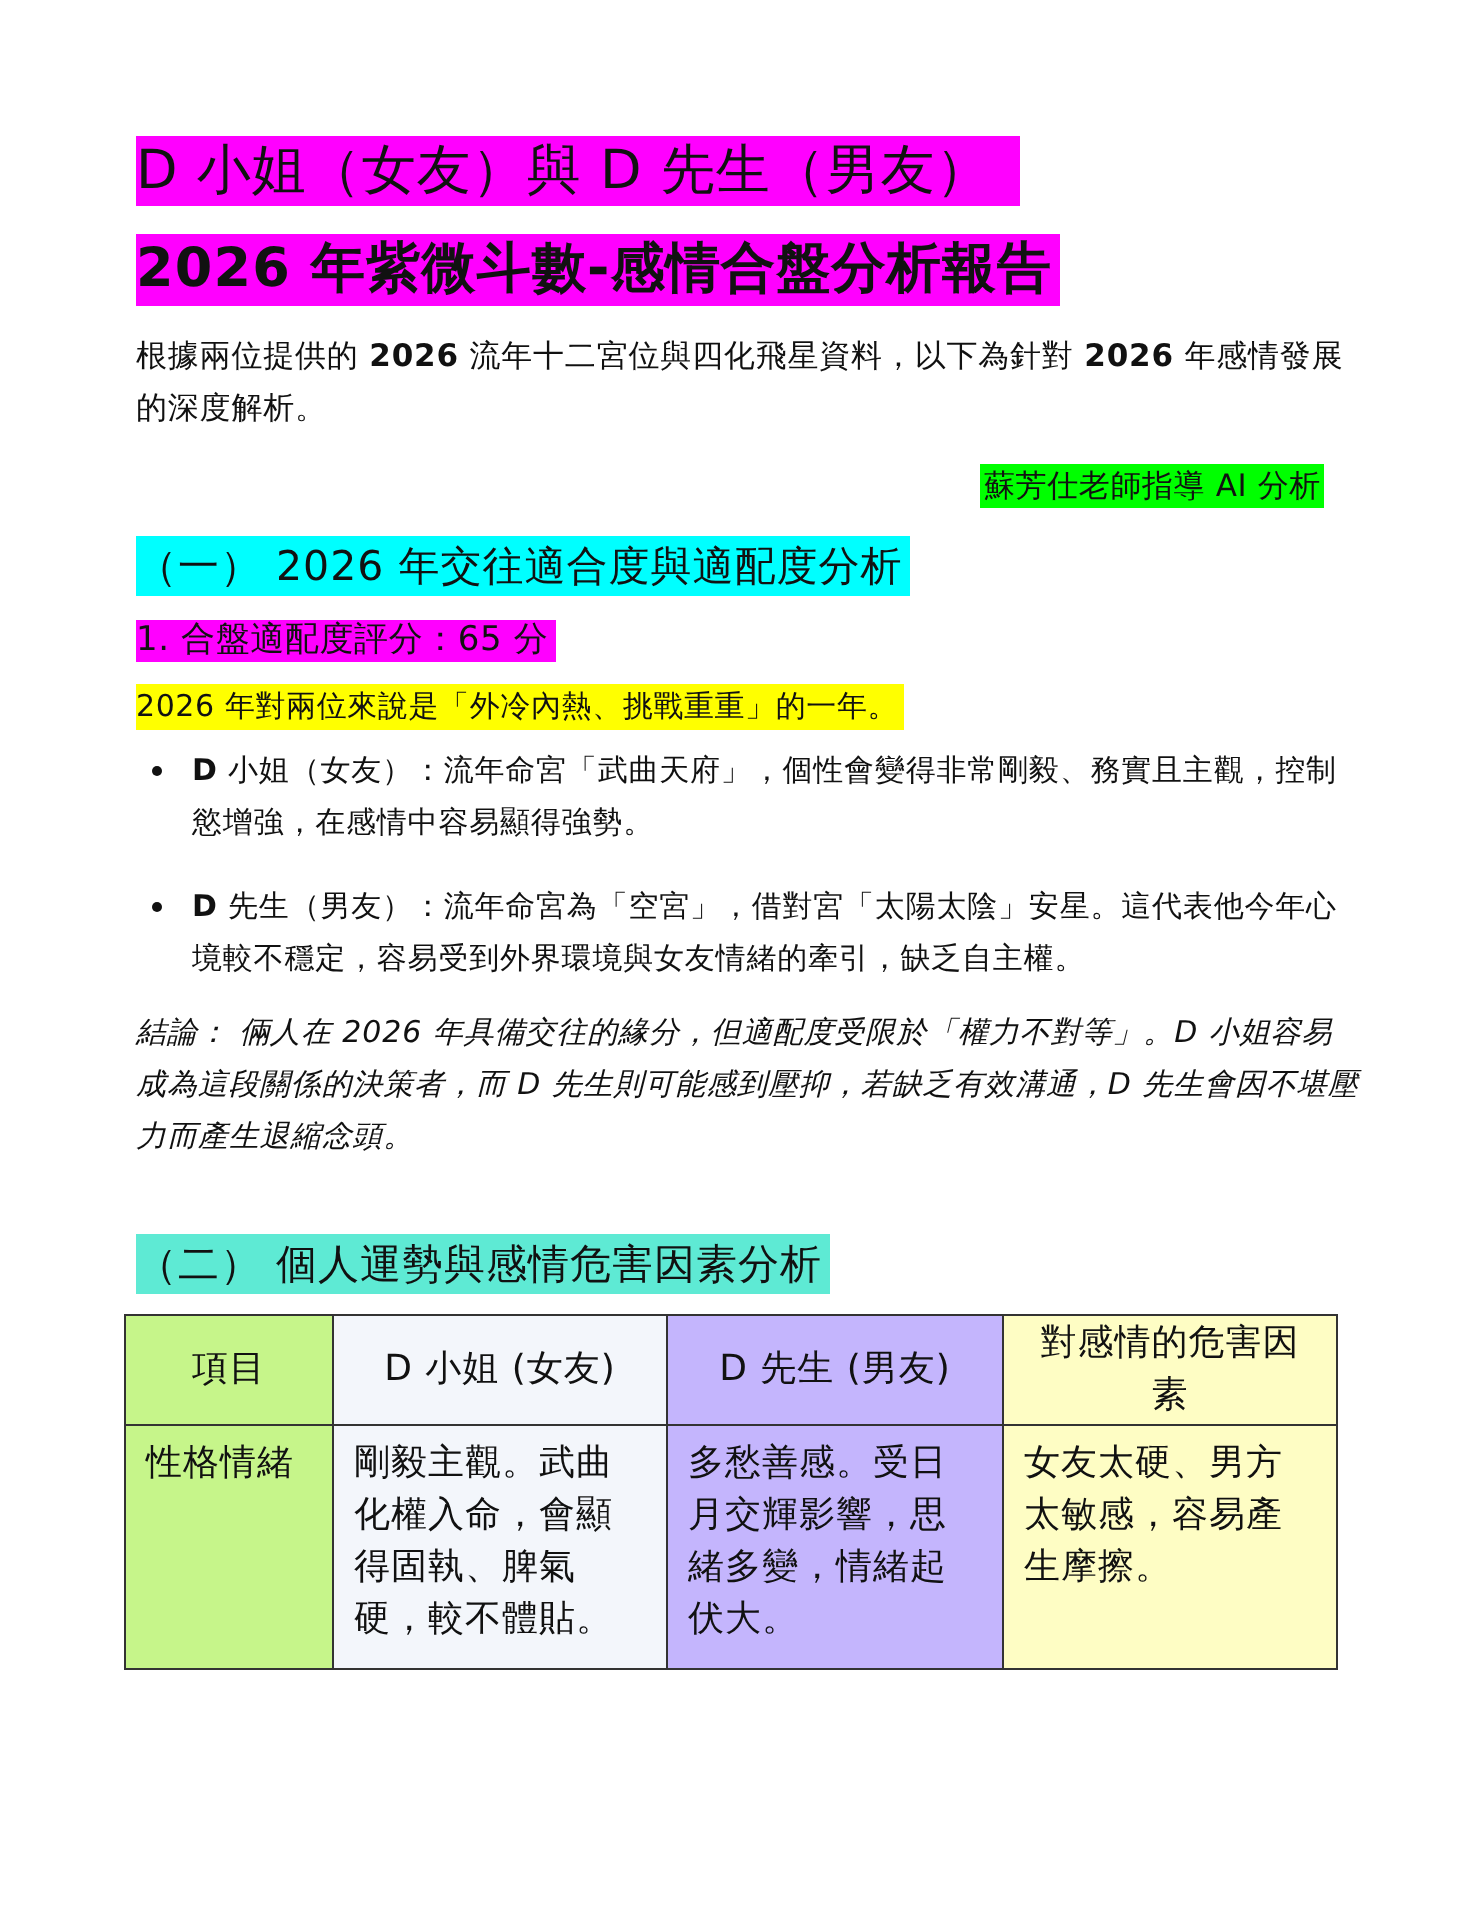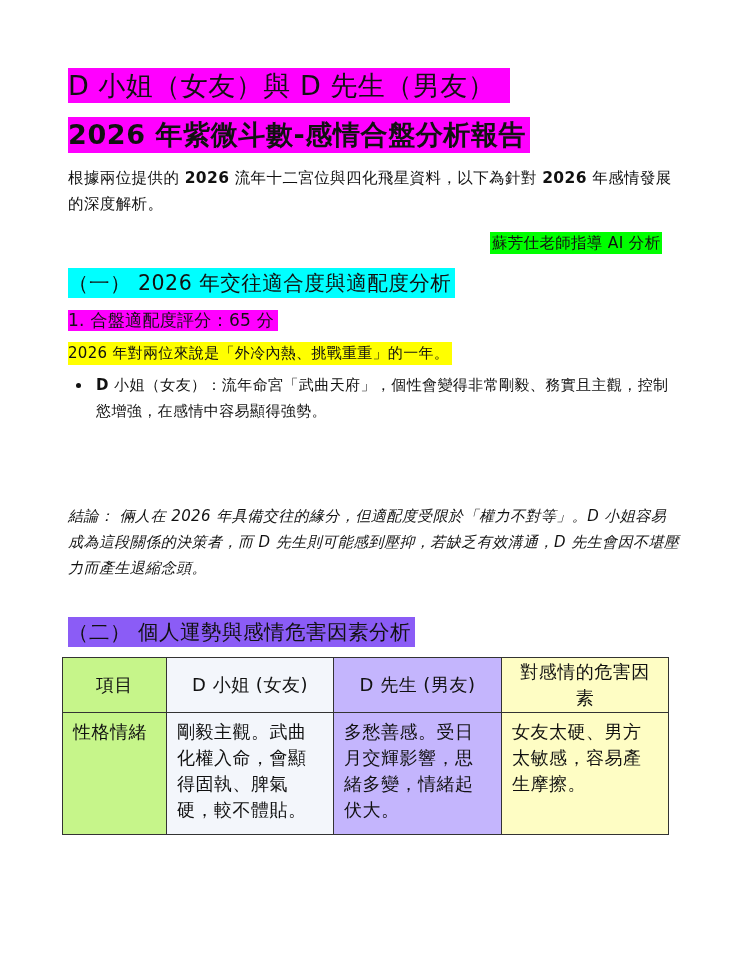--- a/index.html
+++ b/index.html
@@ -48,25 +48,29 @@
 
 <div class="abs hl score" style="background:#ff00ff;">1. 合盤適配度評分：65 分</div>
 
 <div class="abs hl yellowline" style="background:#ffff00;">2026 年對兩位來說是「外冷內熱、挑戰重重」的一年。</div>
 
 <div class="abs bullets">
   <div class="bullet">
     <span class="dot"></span>
     <b>D</b><span> 小姐（女友）：流年命宮「武曲天府」，個性會變得非常剛毅、務實且主觀，控制慾增強，在感情中容易顯得強勢。</span>
   </div>
+  <div class="bullet">
+    <span class="dot"></span>
+    <b>D</b><span> 先生（男友）：流年命宮為「空宮」，借對宮「太陽太陰」安星。這代表他今年心境較不穩定，容易受到外界環境與女友情緒的牽引，缺乏自主權。</span>
+  </div>
 </div>
 
 <div class="abs conclusion">結論： 倆人在 2026 年具備交往的緣分，但適配度受限於「權力不對等」。D 小姐容易成為這段關係的決策者，而 D 先生則可能感到壓抑，若缺乏有效溝通，D 先生會因不堪壓力而產生退縮念頭。</div>
 
-<div class="abs hl sec sec2" style="background:#8b5cf6;">（二） 個人運勢與感情危害因素分析</div>
+<div class="abs hl sec sec2" style="background:#5eead4;">（二） 個人運勢與感情危害因素分析</div>
 
 <table class="risk">
   <tbody>
       <tr class="head">
     <td class="c0">項目</td>
     <td class="c1 bold-mix">D 小姐 (女友)</td>
     <td class="c2">D 先生 (男友)</td>
     <td class="c3">對感情的危害因素</td>
   </tr>
   <tr class="r1">

